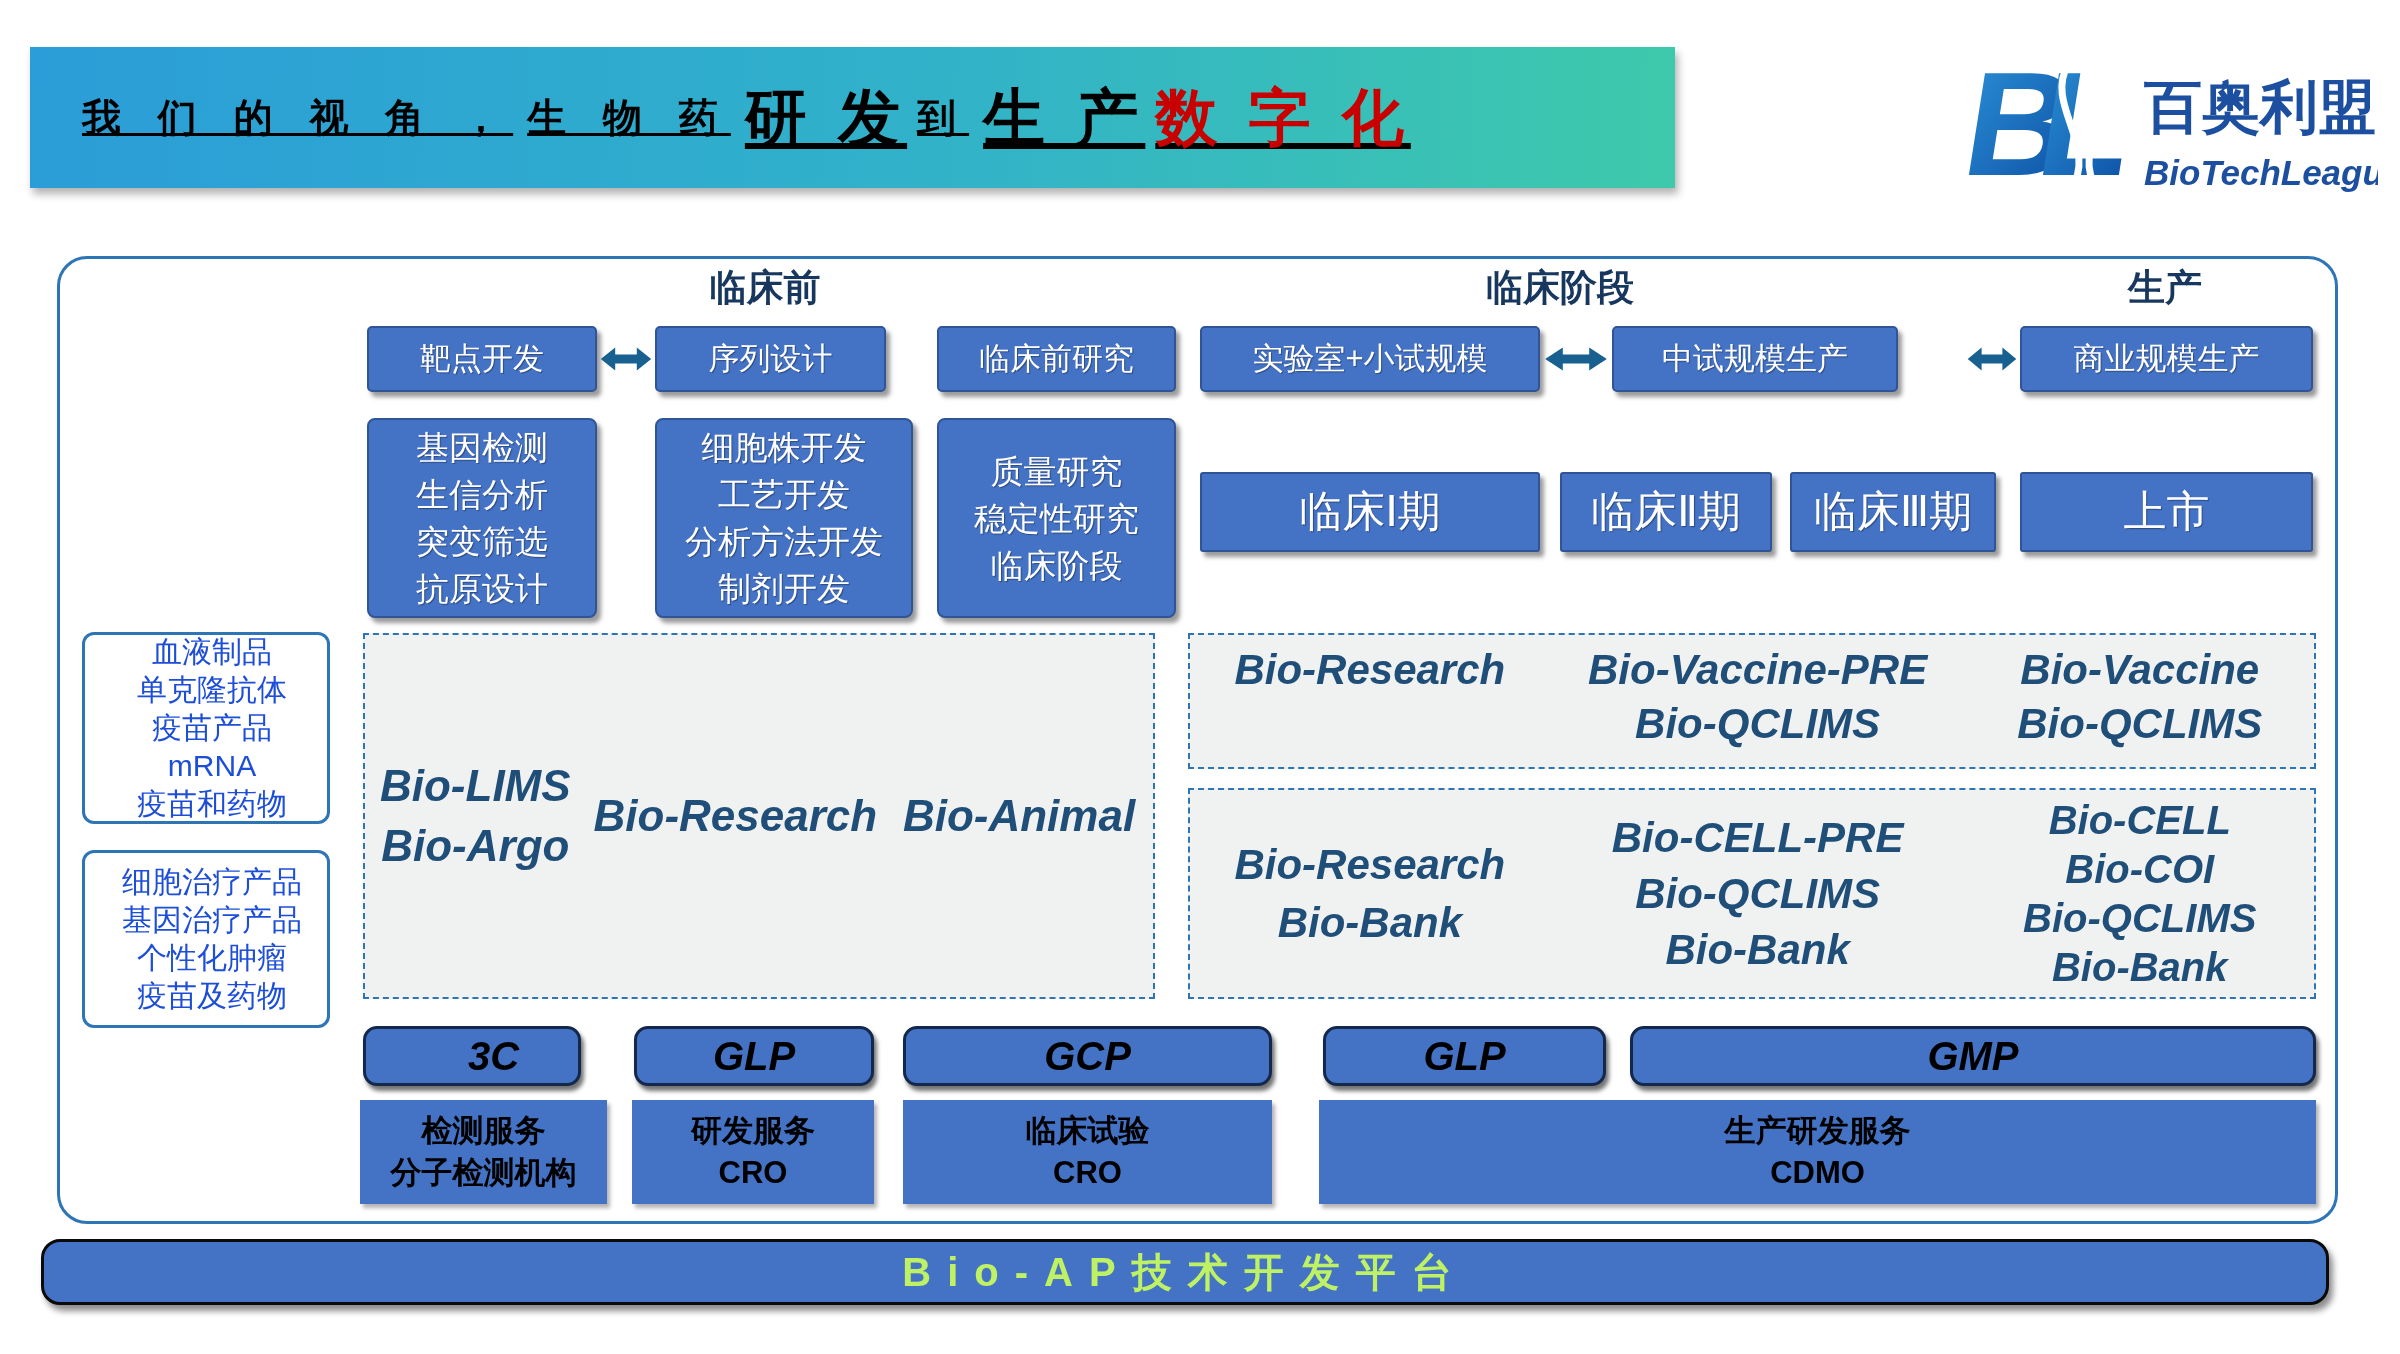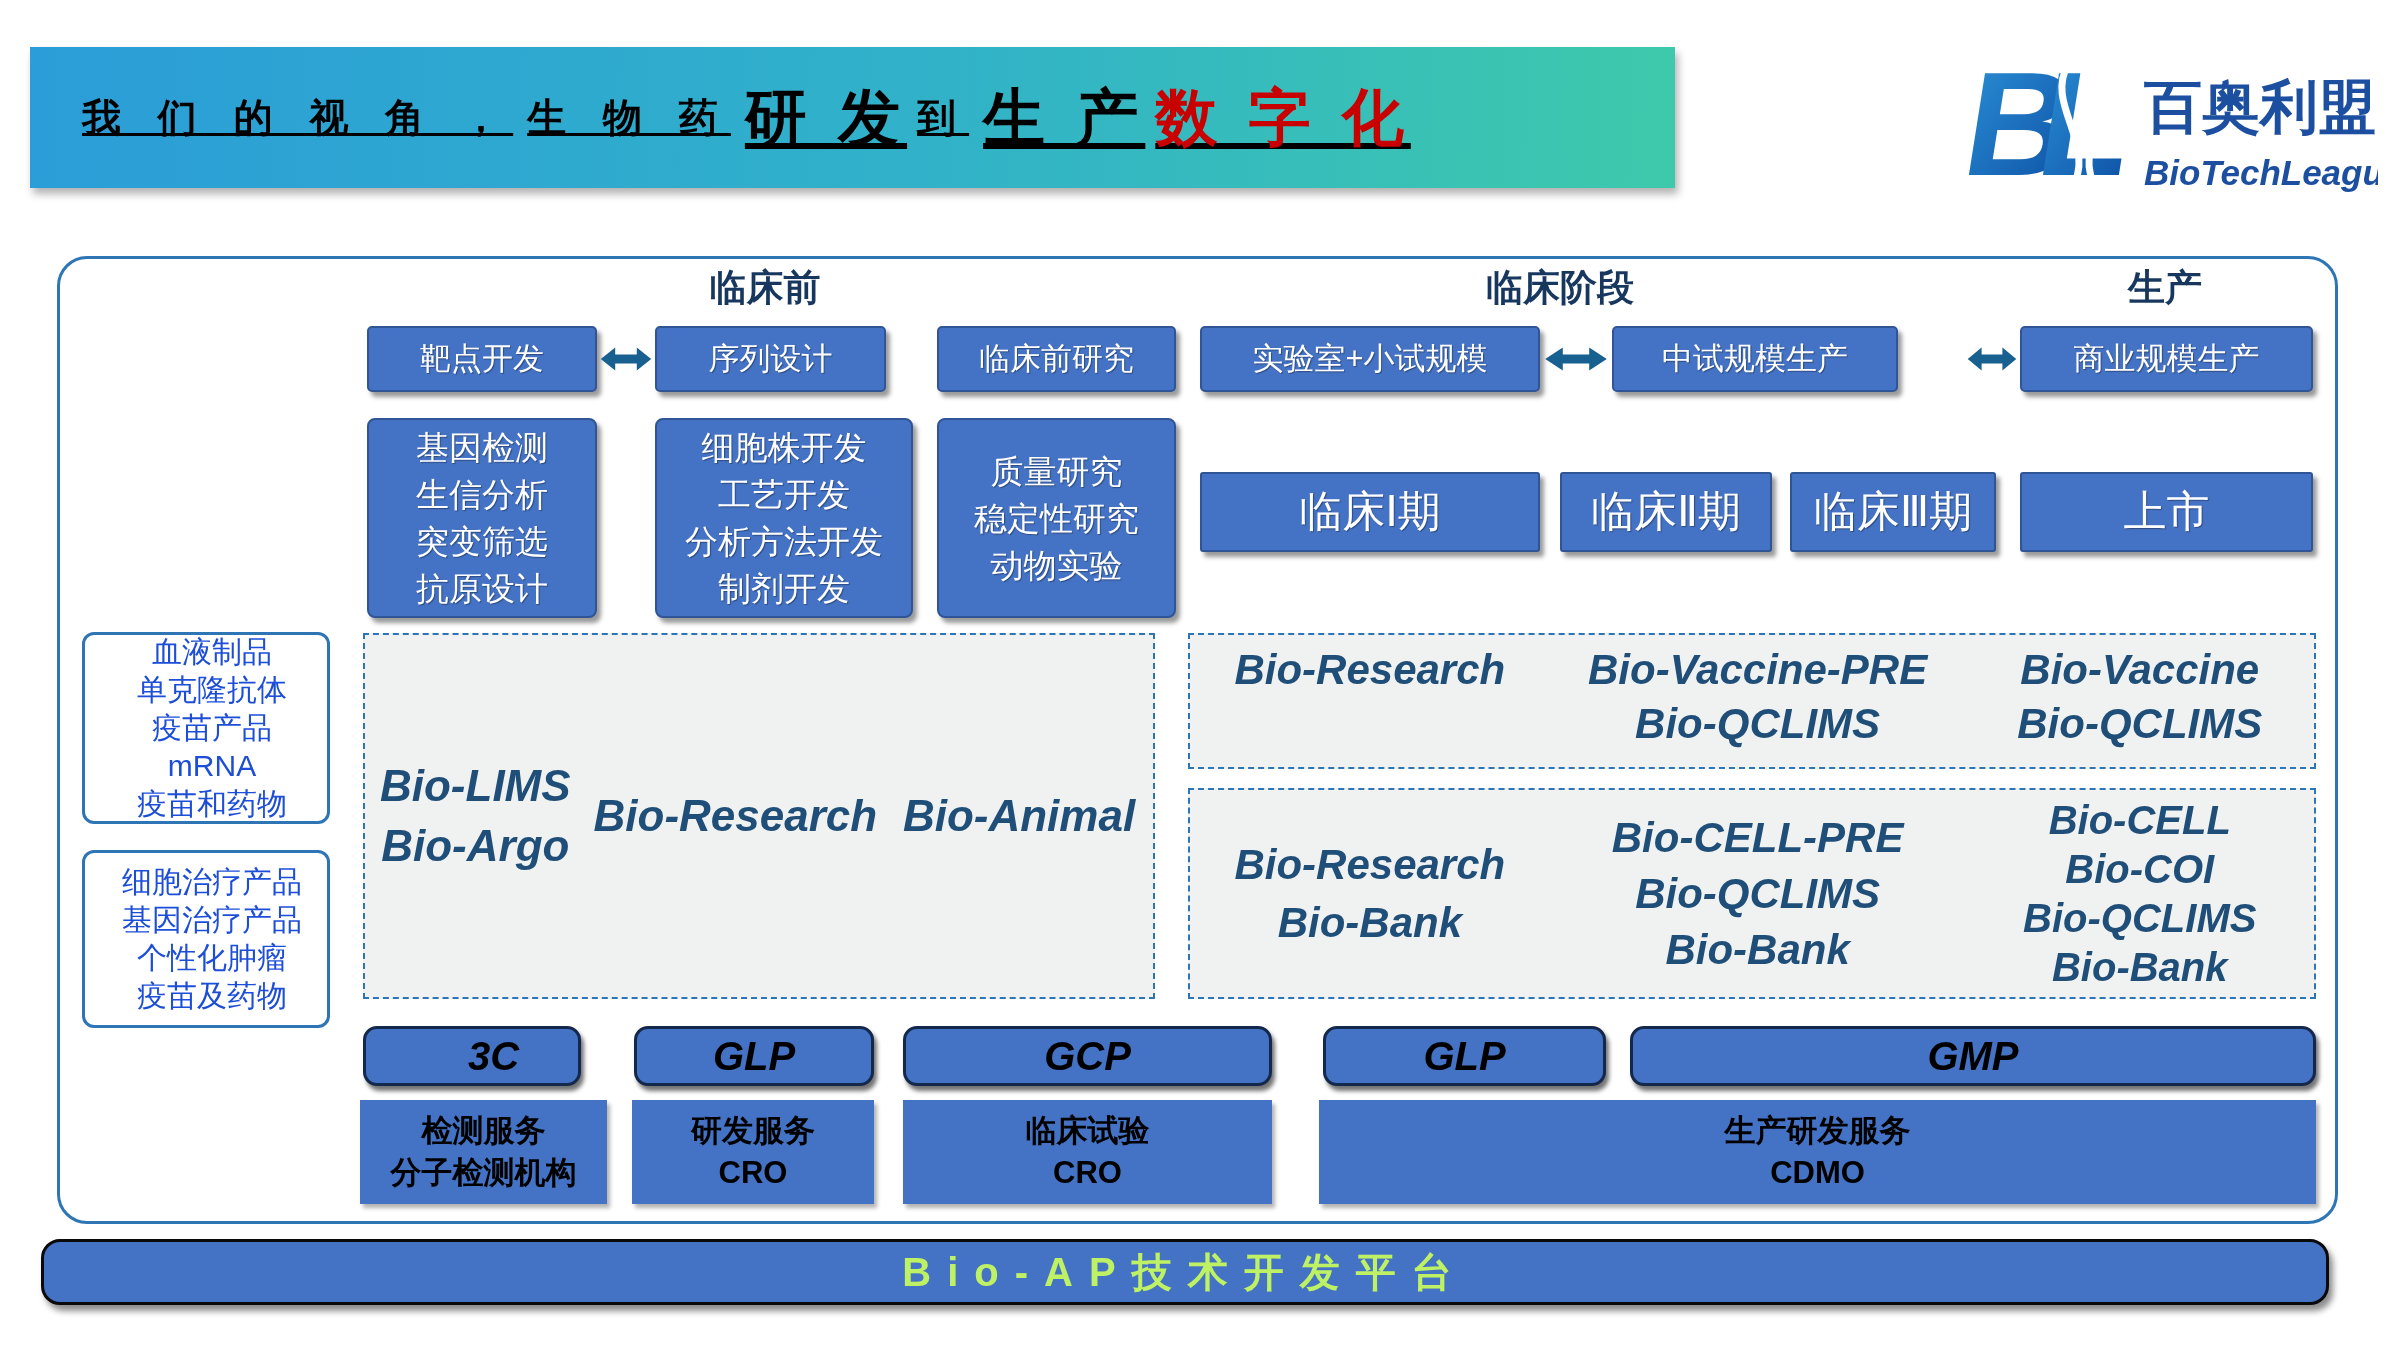--- a/index.html
+++ b/index.html
@@ -135,21 +135,21 @@
   <div class="bb tall" style="left:367px;width:230px;">基因检测
 生信分析
 突变筛选
 抗原设计</div>
   <div class="bb tall" style="left:655px;width:258px;">细胞株开发
 工艺开发
 分析方法开发
 制剂开发</div>
   <div class="bb tall" style="left:937px;width:239px;">质量研究
 稳定性研究
-动物实验</div>
+临床阶段</div>
 
   <div class="bb phase" style="left:1200px;width:340px;">临床Ⅰ期</div>
   <div class="bb phase" style="left:1560px;width:212px;">临床Ⅱ期</div>
   <div class="bb phase" style="left:1790px;width:206px;">临床Ⅲ期</div>
   <div class="bb phase" style="left:2020px;width:293px;">上市</div>
 
   <div class="product" style="top:632px;height:192px;">血液制品
 单克隆抗体
 疫苗产品
 mRNA

